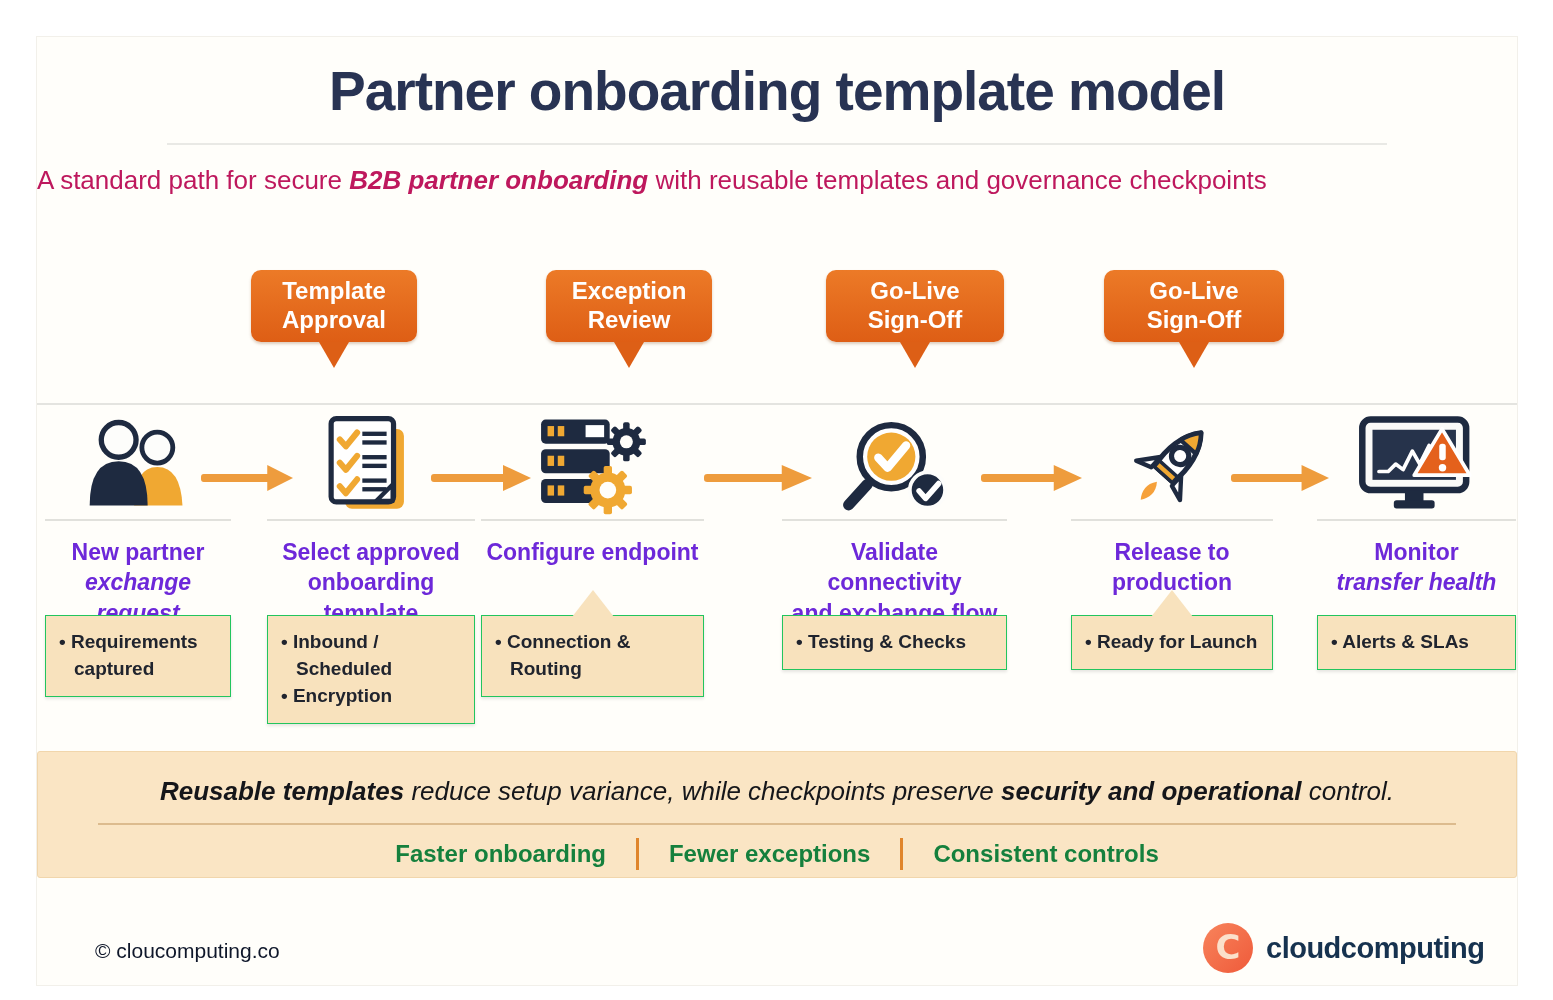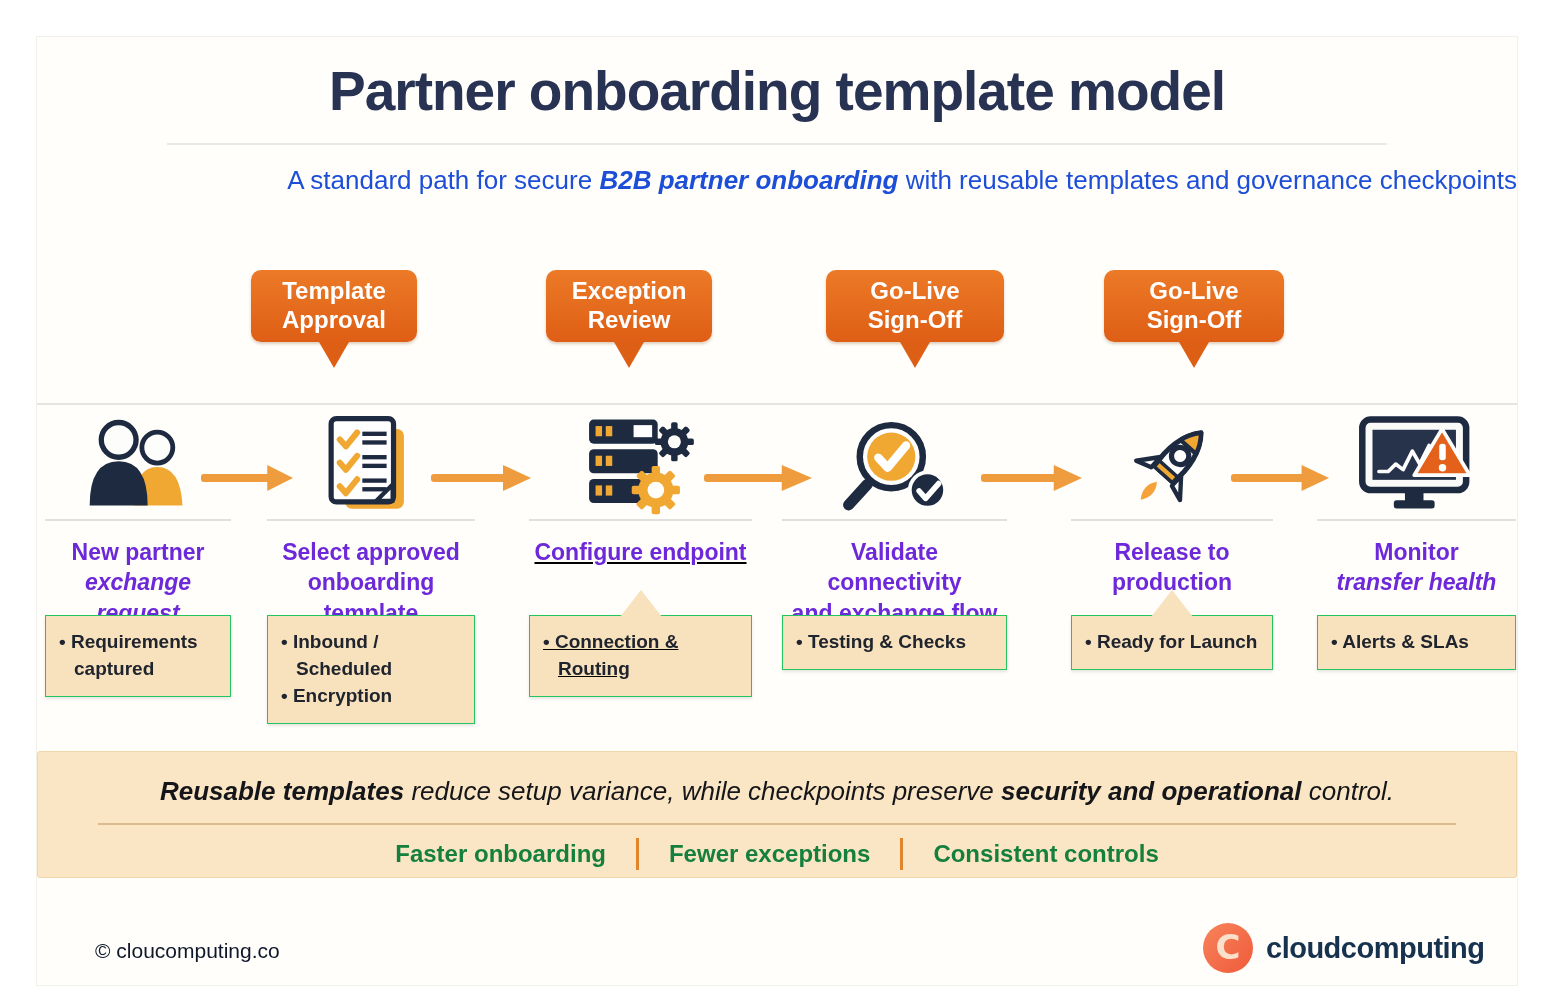--- a/index.html
+++ b/index.html
@@ -5,22 +5,22 @@
   * { margin:0; padding:0; box-sizing:border-box; }
   html,body { width:1553px; height:1000px; background:#ffffff; overflow:hidden;
               font-family:"Liberation Sans", sans-serif; }
   .card { position:absolute; left:36px; top:36px; width:1482px; height:950px;
           background:#fffefa; border:1px solid #f2f0ea; }
 
   
   .title { position:absolute; top:22px; left:0; width:100%; text-align:center;
            font-size:55px; font-weight:700; letter-spacing:-1px; color:#283353; }
   .title-divider { position:absolute; top:106px; left:130px; width:1220px; height:2px; background:#e9e9e5; }
-  .subtitle { position:absolute; top:128px; left:0; width:100%; text-align:right;
-              font-size:26px; color:#1d4ed8; }
+  .subtitle { position:absolute; top:128px; left:0; width:100%; text-align:left;
+              font-size:26px; color:#be185d; }
   .seg-bold { font-weight:700; }
   .seg-italic { font-style:italic; }
 
   
   .badge { position:absolute; top:233px; height:72px; border-radius:10px;
            background:linear-gradient(180deg,#ec7a27 0%, #de5e15 100%);
            color:#ffffff; font-weight:700; font-size:24px; line-height:1.2;
            display:flex; flex-direction:column; align-items:center; justify-content:center;
            text-align:center; box-shadow:0 2px 3px rgba(120,60,10,.25); }
   .badge::after { content:""; position:absolute; top:100%; left:50%; margin-left:-15px;
@@ -135,21 +135,21 @@
     <div class="step-title">
         <div class="line">Select approved</div>
         <div class="line">onboarding template</div>
       </div>
     <div class="step-box">
         <div class="line">Inbound / Scheduled</div>
         <div class="line">Encryption</div>
       </div>
   </div>
 
-  <div class="step-col" style="left:492px; width:223px;text-decoration:underline;">
+  <div class="step-col" style="left:444px; width:223px;">
     <div class="icon-area">
       <svg width="112" height="102" viewBox="0 0 120 110">
         <g fill="#1e2a40">
           <rect x="4" y="6" width="74" height="26" rx="5"></rect>
           <rect x="4" y="38" width="74" height="26" rx="5"></rect>
           <rect x="4" y="70" width="74" height="26" rx="5"></rect>
         </g>
         <g fill="#f0a832">
           <rect x="11" y="13" width="7" height="11"></rect>
             <rect x="22" y="13" width="7" height="11"></rect>

